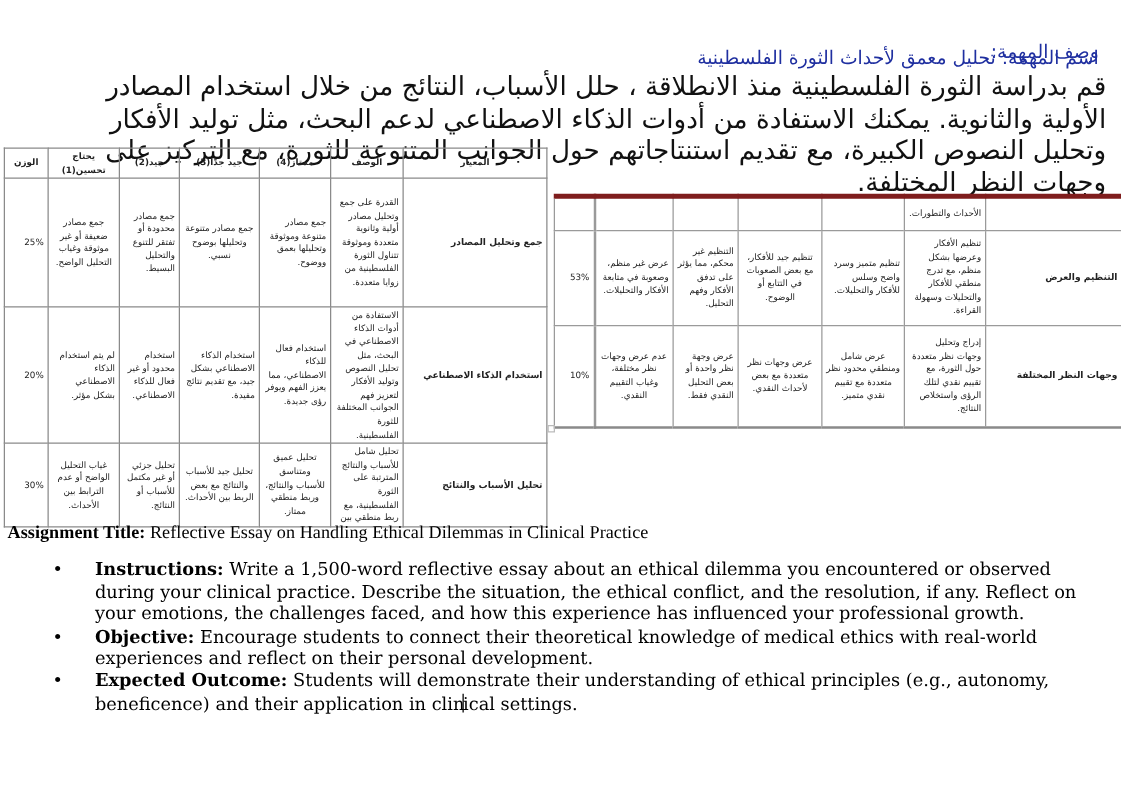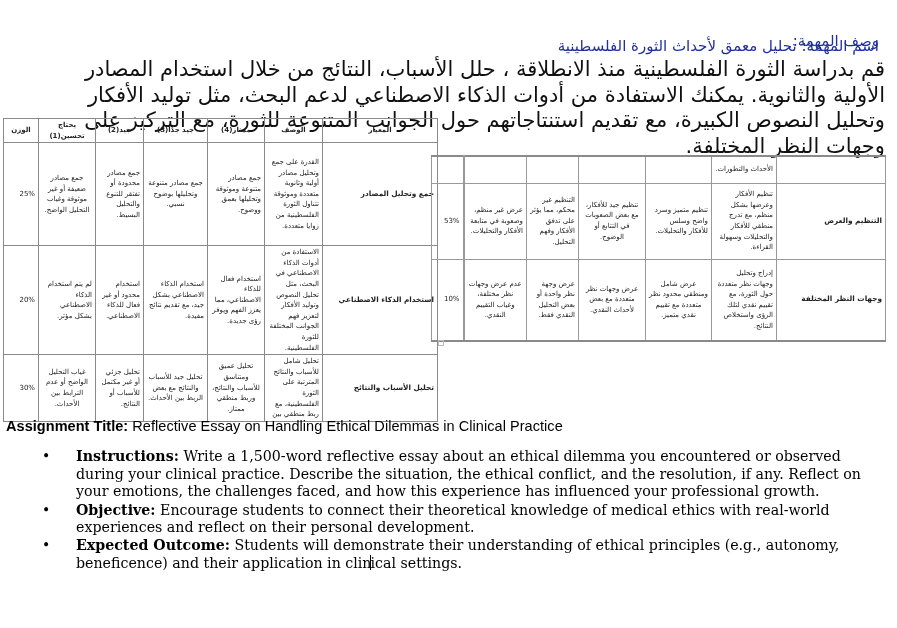--- a/index.html
+++ b/index.html
@@ -11,27 +11,27 @@
   #ar-para { right:12px; top:57px; width:830px; font-size:21px; line-height:25.5px; color:#111; }
 
   table.rubric { position:absolute; border-collapse:collapse; direction:rtl; table-layout:fixed; font-size:7px; line-height:10.6px; color:#222; }
   table.rubric td, table.rubric th { border:1px solid #8a8a8a; padding:1px 3px; vertical-align:middle; text-align:right; }
   table.rubric th { font-weight:bold; text-align:center; font-size:7px; height:11px; }
   table.rubric td.crit { font-weight:bold; font-size:7.3px; }
   table.rubric td.w { text-align:right; }
   table.rubric td.c { text-align:center; }
   table.rubric .thick-l { border-left:2px solid #9a9a9a;margin-top:20px; }
   #tbl-left { left:3px; top:118px; width:434px; }
-  #tbl-right { left:431px; top:155px; width:454px; border-top:2px solid #7f1d1d; }
+  #tbl-right { left:443px; top:155px; width:454px; border-top:4px solid #7f1d1d; }
   #tbl-right td { border-color:#9a9a9a; }
   #tbl-right tr:first-child td { border-top:2px solid #8a8a8a; }
   #tbl-right tr:last-child td { border-bottom:2px solid #8a8a8a; }
   .corner-mark { position:absolute; left:438px; top:340px; width:4px; height:4px; border:1px solid #bbb; }
 
-  #en-title { left:6px; top:418px; font-family:Liberation Sans, sans-serif; font-size:14.5px; letter-spacing:0.05px; }
+  #en-title { left:6px; top:418px; font-family:Liberation Serif, serif; font-size:14.5px; letter-spacing:0.05px; }
   #en-title b { font-weight:bold; }
   ul.en-list { position:absolute; left:35px; top:448px; width:830px; margin:0; padding:0; list-style:none; font-family:"DejaVu Serif", serif; font-size:14.2px; line-height:17.6px; }
   ul.en-list li { position:relative; padding-left:41px; }
   ul.en-list li .bullet { position:absolute; left:7px; top:0; font-size:14px; }
   ul.en-list li b { font-weight:bold; }
   .caret { display:inline-block; width:1px; height:15px; background:#000; vertical-align:-2px; margin:0 -1px; }
 </style>
 </head>
 <body>
 

